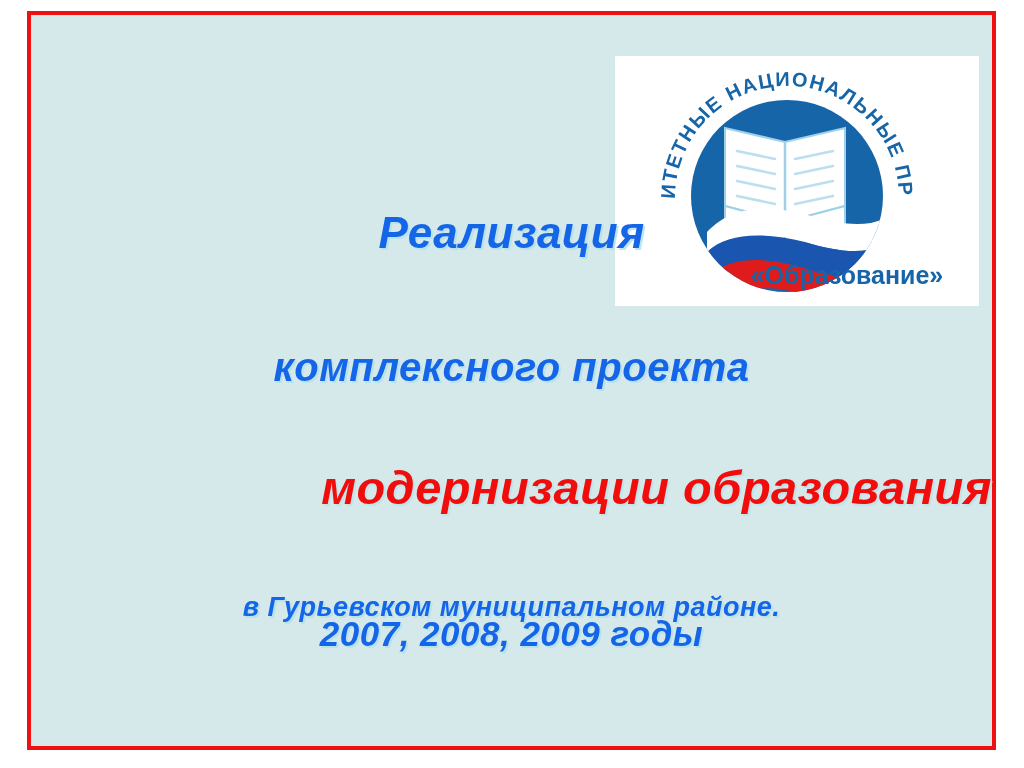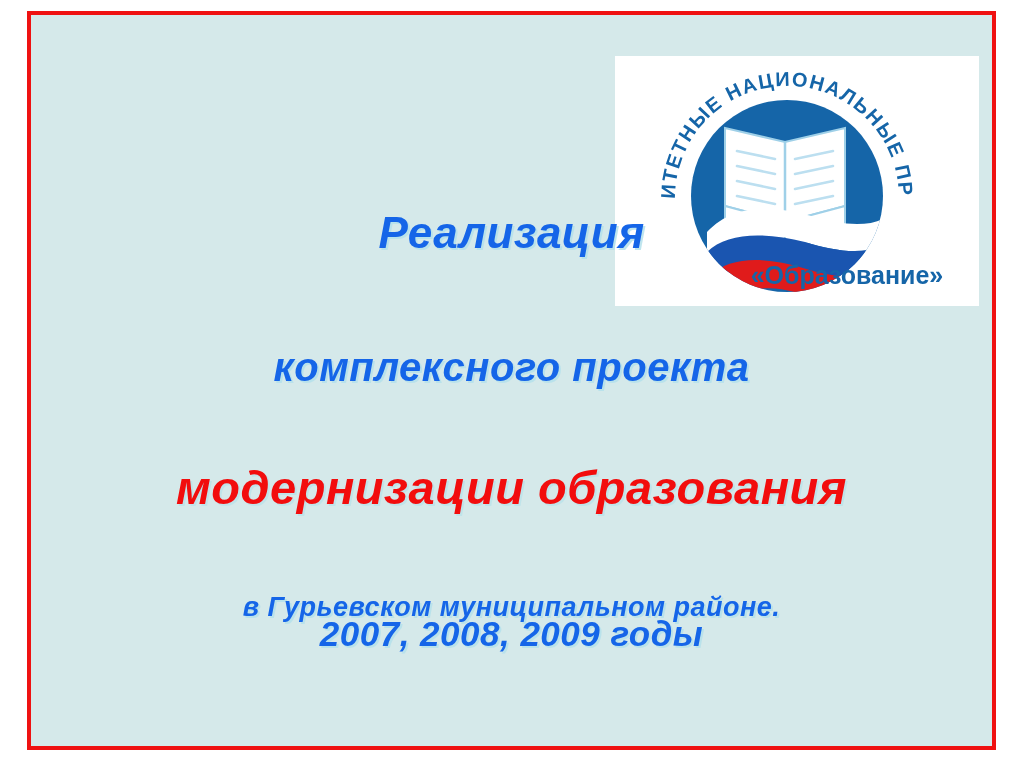--- a/index.html
+++ b/index.html
@@ -61,20 +61,21 @@
   }
   #line-kompleksnogo {
     top: 331px;
     font-size: 40px;
     padding-right: 46px;
   }
   #line-modernizatsii {
     top: 448px;
     font-size: 47px;
     padding-right: 2px;
+    text-align: right;
   }
   #line-rayon {
     top: 578px;
     font-size: 27px;
     padding-right: 16px;
   }
   #line-years {
     top: 601px;
     font-size: 35px;
     padding-right: 16px;

